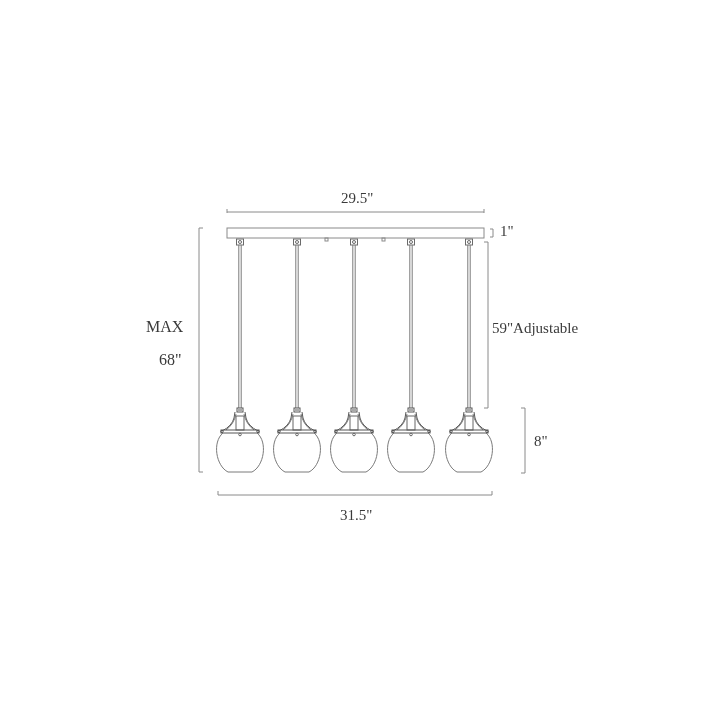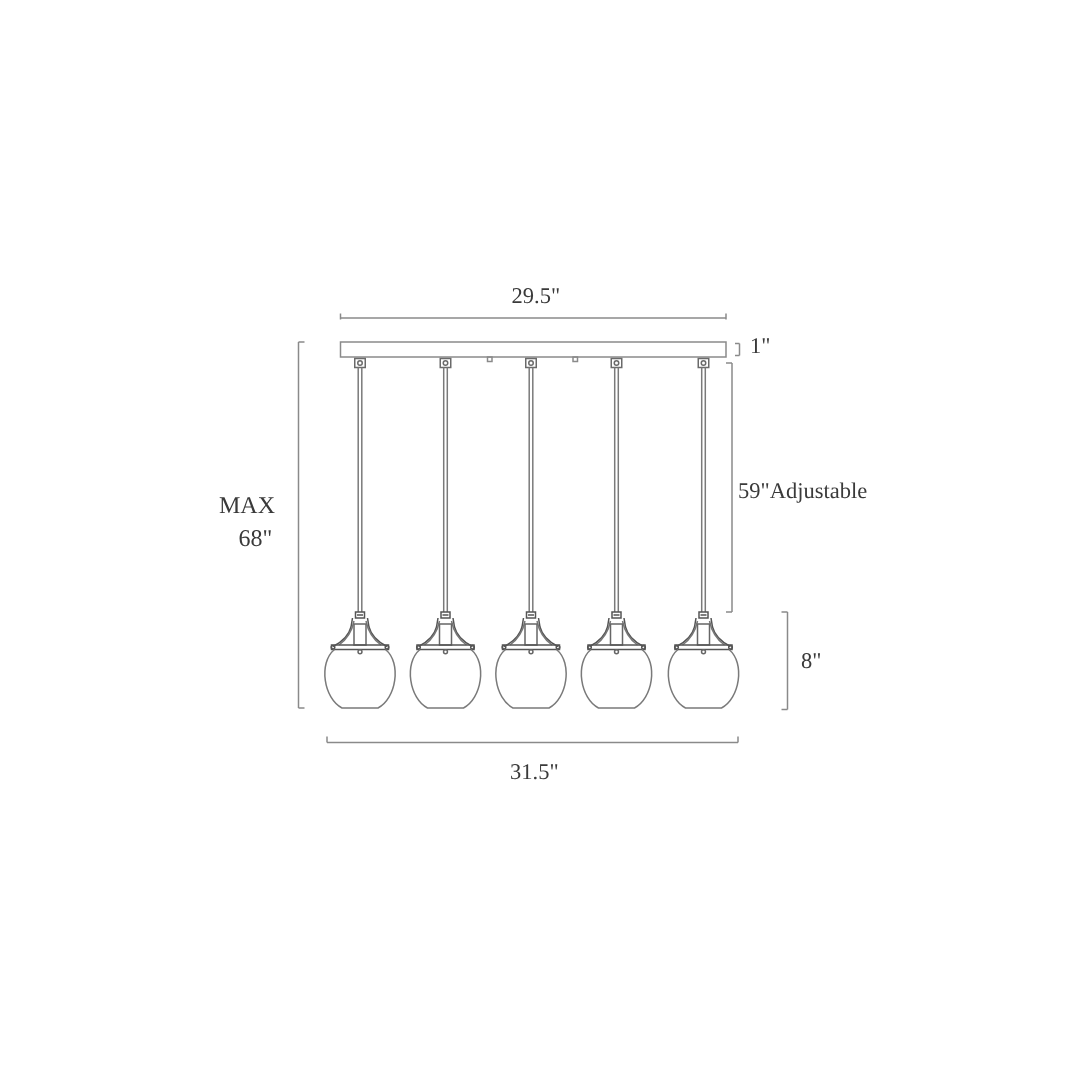--- a/index.html
+++ b/index.html
@@ -93,21 +93,21 @@
     <use href="#pendant" x="297"></use>
     <use href="#pendant" x="354"></use>
     <use href="#pendant" x="411"></use>
     <use href="#pendant" x="469"></use>
   </svg>
 
   <div class="label" style="left:341px; top:191px;">29.5"</div>
 
   <div class="label" style="left:500px; top:224px;">1"</div>
 
-  <div class="label" style="left:146px; top:330px; font-size:16px;text-align:center;">MAX</div>
+  <div class="label" style="left:146px; top:319px; font-size:16px;text-align:center;">MAX</div>
   <div class="label" style="left:159px; top:352px; font-size:16px;">68"</div>
 
   <div class="label" style="left:492px; top:321px;">59"Adjustable</div>
 
   <div class="label" style="left:534px; top:434px;">8"</div>
 
   <div class="label" style="left:340px; top:508px;">31.5"</div>
 </div>
 
 </body></html>

